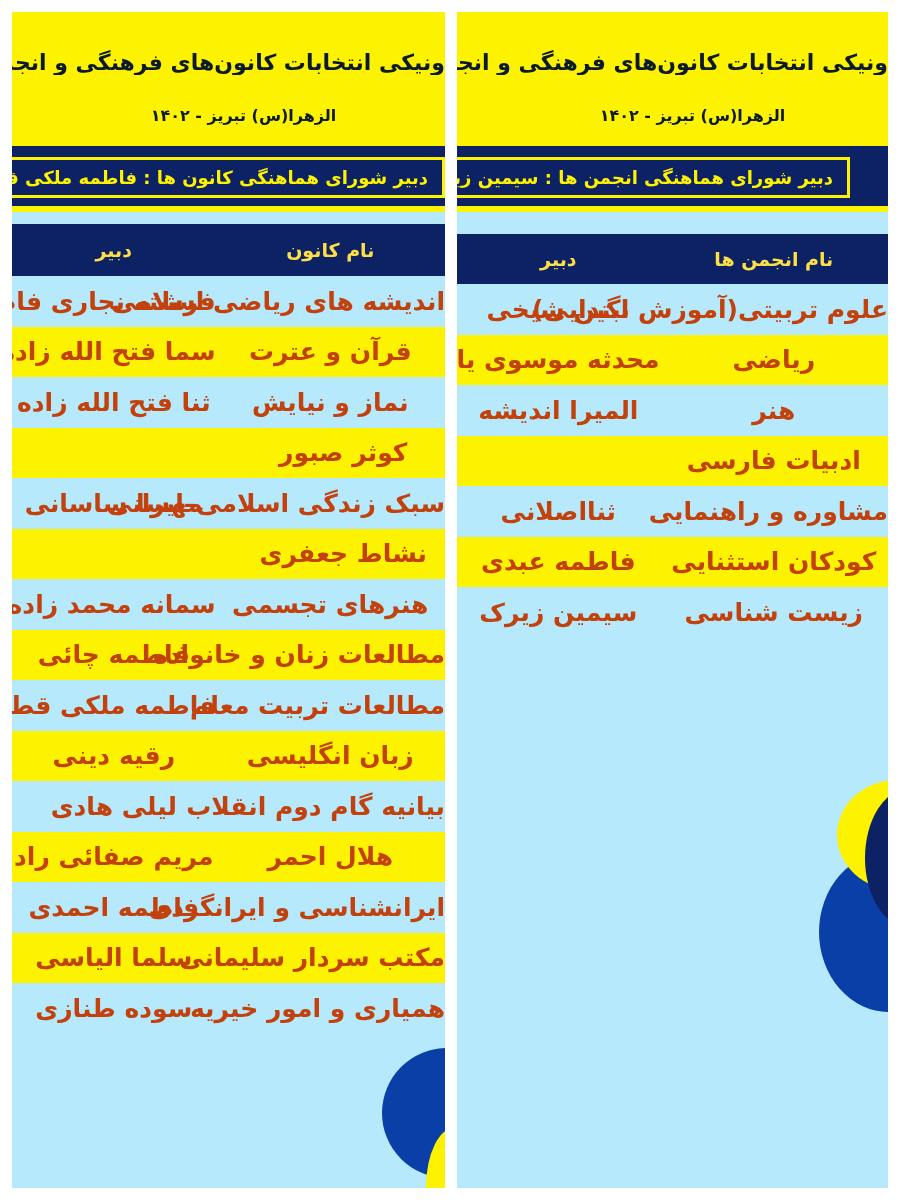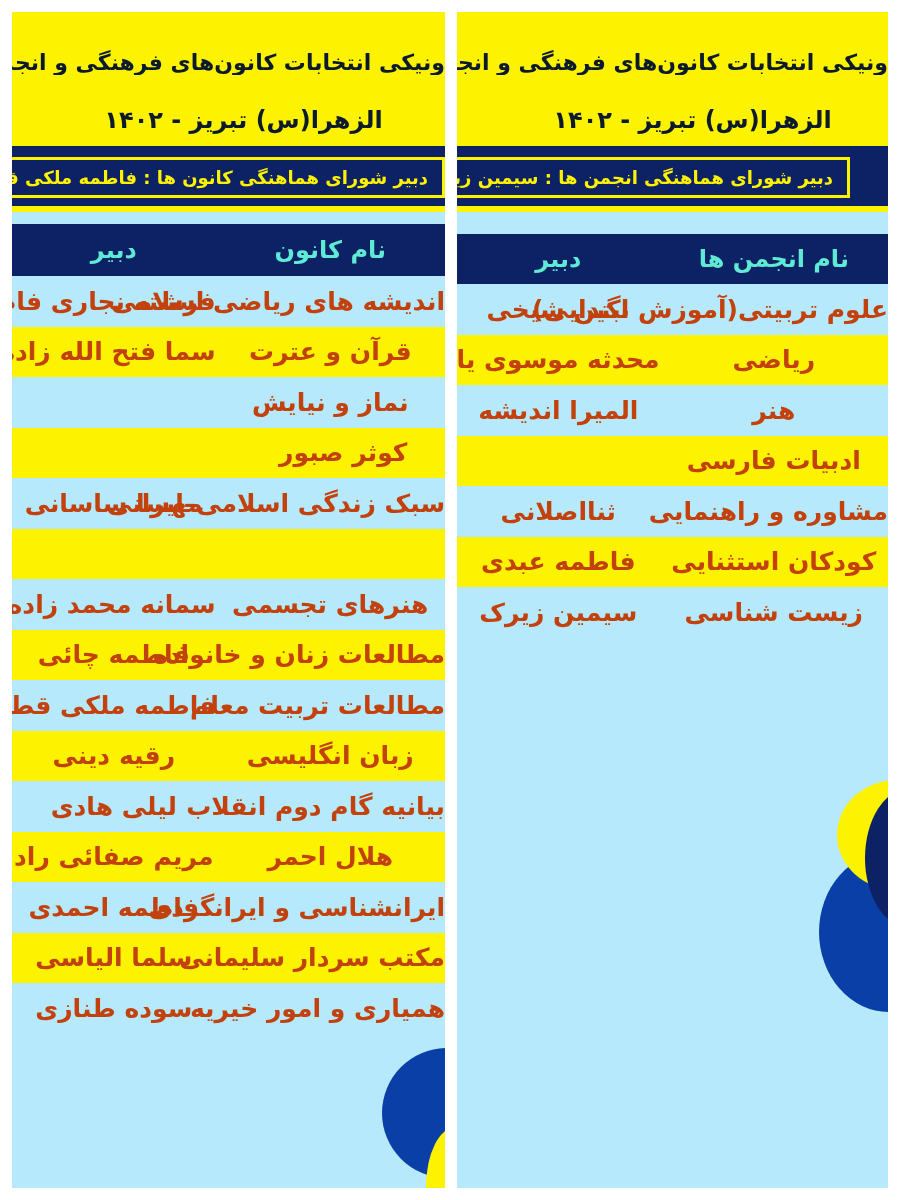--- a/index.html
+++ b/index.html
@@ -22,21 +22,21 @@
     background: #fdf200;
   }
   .title-1 {
     position: absolute; top: 38px; right: 0; left: -60px;
     font-size: 22px; font-weight: bold; color: #0c1a2e;
     white-space: nowrap; text-align: right; overflow: hidden;
   }
   #panel-right .title-1 { right: 0; left: -40px; }
   .title-2 {
     position: absolute; top: 94px; width: 100%;
-    font-size: 24px; font-weight: bold; color: #0c1a2e;
+    font-size: 16px; font-weight: bold; color: #0c1a2e;
     text-align: center; white-space: nowrap;
   }
   #panel-left .title-2 { padding-left: 30px; }
   #panel-right .title-2 { padding-left: 40px; }
 
   .ribbon {
     position: absolute; left: 0; right: 0; top: 134px; height: 60px;
     background: #0d2264;
     border-top: 3px solid #0d2264;
   }
@@ -62,21 +62,21 @@
   }
   .row {
     height: 50.5px;
     display: flex; align-items: center;
   }
   .row.alt { background: #fdf200; }
   .cell {
     font-size: 25px; font-weight: bold; color: #c2410c;
     text-align: center; white-space: nowrap; overflow: visible;
   }
-  .thead .cell { color: #5eead4; font-size: 24px; }
+  .thead .cell { color: #fde047; font-size: 19px; }
   .c-name  { width: 53%; }
   .c-sec   { width: 47%; }
   #panel-left .c-name { text-align: center; }
 
   .deco { position: absolute; border-radius: 50%; }
   .watermark {
     position: absolute; left: 0; top: 1174px; width: 72px; height: 18px;
     background: #3b3b3b; display: flex; align-items: flex-start; justify-content: center;
     direction: ltr;
     margin-top: 32px;
@@ -106,29 +106,31 @@
     <div class="row">
         <div class="cell c-name">اندیشه های ریاضی اسلامی</div>
         <div class="cell c-sec">فرشته نجاری فام</div>
       </div>
     <div class="row alt">
         <div class="cell c-name">قرآن و عترت</div>
         <div class="cell c-sec">سما فتح الله زاده</div>
       </div>
     <div class="row">
         <div class="cell c-name">نماز و نیایش</div>
+        <div class="cell c-sec">ثنا فتح الله زاده</div>
       </div>
     <div class="row alt">
         <div class="cell c-sec">کوثر صبور</div>
       </div>
     <div class="row">
         <div class="cell c-name">سبک زندگی اسلامی–ایرانی</div>
         <div class="cell c-sec">مهسا ساسانی</div>
       </div>
     <div class="row alt">
+        <div class="cell c-sec">نشاط جعفری</div>
       </div>
     <div class="row">
         <div class="cell c-name">هنرهای تجسمی</div>
         <div class="cell c-sec">سمانه محمد زاده</div>
       </div>
     <div class="row alt">
         <div class="cell c-name">مطالعات زنان و خانواده</div>
         <div class="cell c-sec">فاطمه چائی</div>
       </div>
     <div class="row">

